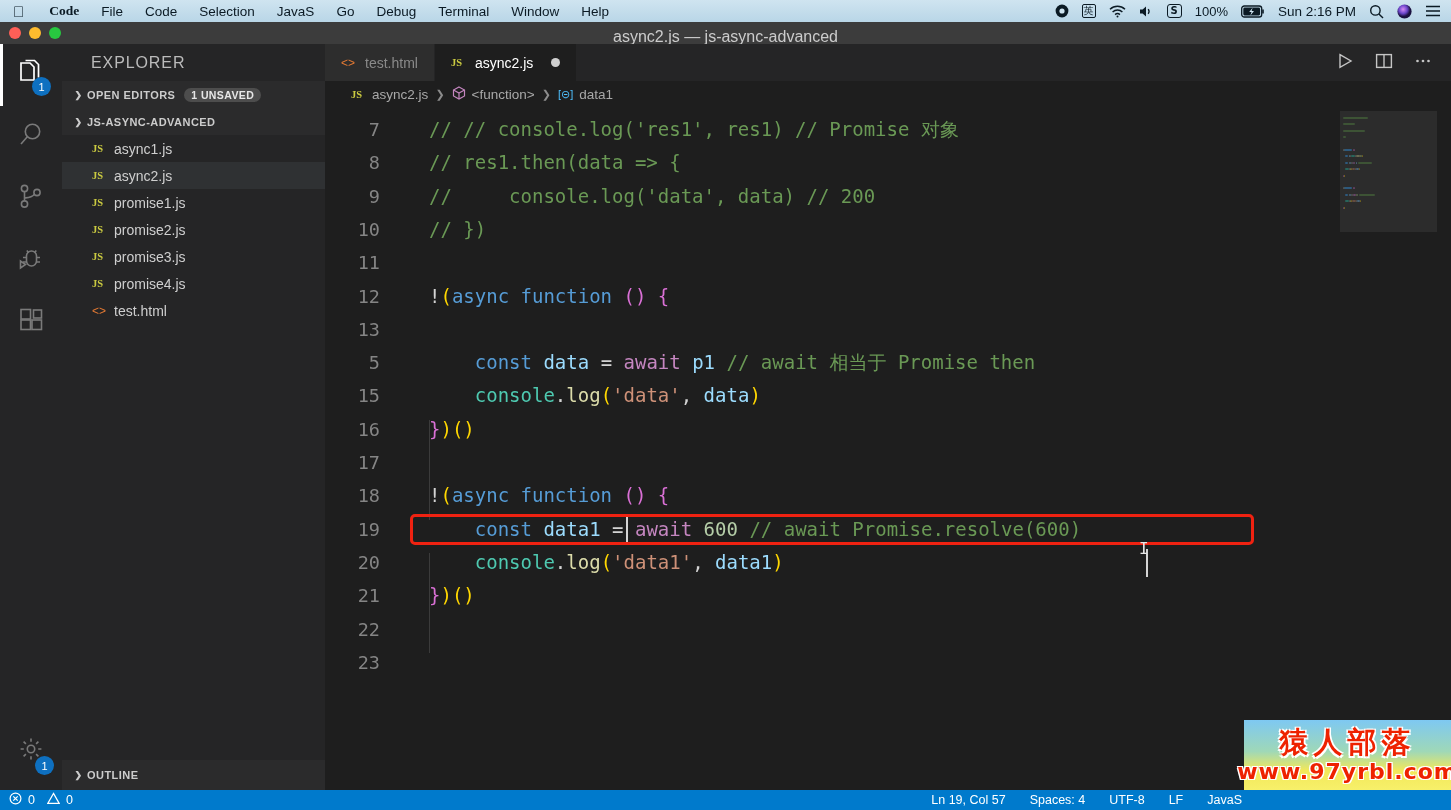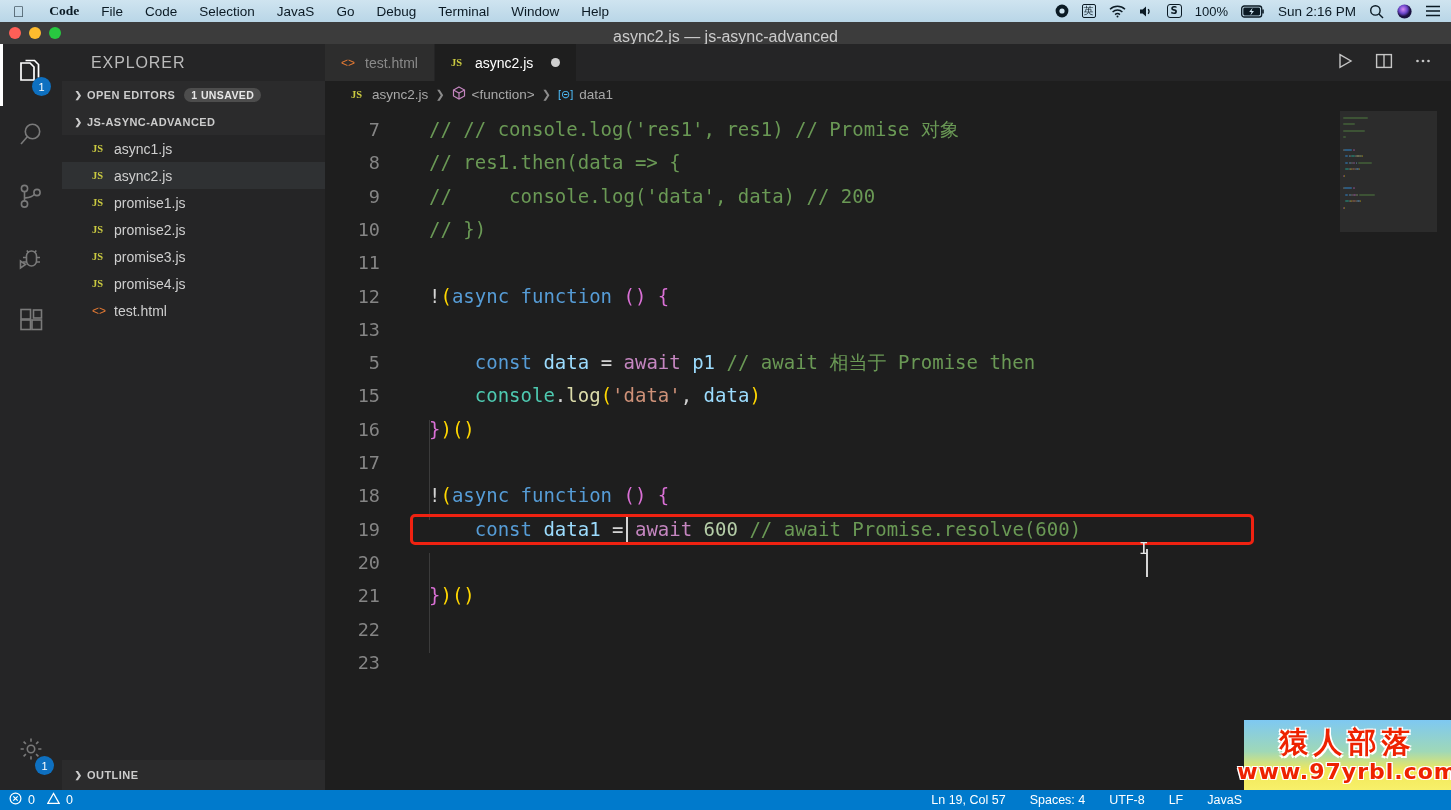--- a/index.html
+++ b/index.html
@@ -428,20 +428,21 @@
           <div class="cl" style="top: 72.6px;"><span class="t-com">//     console.log('data', data) // 200</span></div>
           <div class="cl" style="top: 105.9px;"><span class="t-com">// })</span></div>
           <div class="cl" style="top: 139.2px;"></div>
           <div class="cl" style="top: 172.5px;"><span class="t-pln">!</span><span class="t-brk1">(</span><span class="t-key">async function</span><span class="t-pln"> </span><span class="t-brk2">()</span><span class="t-pln"> </span><span class="t-brk2">{</span></div>
           <div class="cl" style="top: 239.1px;"><span class="t-pln">    </span><span class="t-key">const</span><span class="t-pln"> </span><span class="t-var">data</span><span class="t-pln"> = </span><span class="t-kw2">await</span><span class="t-pln"> </span><span class="t-var">p1</span><span class="t-pln"> </span><span class="t-com">// await 相当于 Promise then</span></div>
           <div class="cl" style="top: 272.4px;"><span class="t-pln">    </span><span class="t-cls">console</span><span class="t-pln">.</span><span class="t-fn">log</span><span class="t-brk1">(</span><span class="t-str">'data'</span><span class="t-pln">, </span><span class="t-var">data</span><span class="t-brk1">)</span></div>
           <div class="cl" style="top: 305.7px;"><span class="t-brk2">}</span><span class="t-brk1">)</span><span class="t-brk1">()</span></div>
           <div class="cl" style="top: 339px;"></div>
           <div class="cl" style="top: 372.3px;"><span class="t-pln">!</span><span class="t-brk1">(</span><span class="t-key">async function</span><span class="t-pln"> </span><span class="t-brk2">()</span><span class="t-pln"> </span><span class="t-brk2">{</span></div>
           <div class="cl" style="top: 405.6px;"><span class="t-pln">    </span><span class="t-key">const</span><span class="t-pln"> </span><span class="t-var">data1</span><span class="t-pln"> = </span><span class="t-kw2">await</span><span class="t-pln"> </span><span class="t-num">600</span><span class="t-pln"> </span><span class="t-com">// await Promise.resolve(600)</span></div>
+          <div class="cl" style="top: 438.9px;"><span class="t-pln">    </span><span class="t-cls">console</span><span class="t-pln">.</span><span class="t-fn">log</span><span class="t-brk1">(</span><span class="t-str">'data1'</span><span class="t-pln">, </span><span class="t-var">data1</span><span class="t-brk1">)</span></div>
           <div class="cl" style="top: 472.2px;"><span class="t-brk2">}</span><span class="t-brk1">)</span><span class="t-brk1">()</span></div>
           <div class="cl" style="top: 505.5px;"></div>
           <div class="cl" style="top: 538.8px;"></div>
         </div>
 
       <div class="indentguide" style="left:104px; top:313px; height:100px;"></div>
       <div class="indentguide" style="left:104px; top:446px; height:100px;"></div>
 
       <div class="caret" style="left:301px; top:409px; height:28px;"></div>
 

